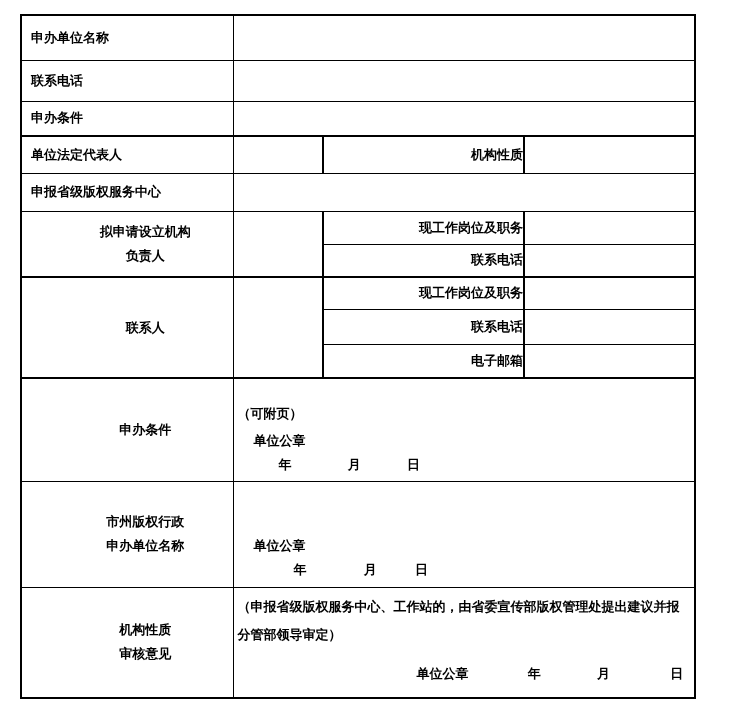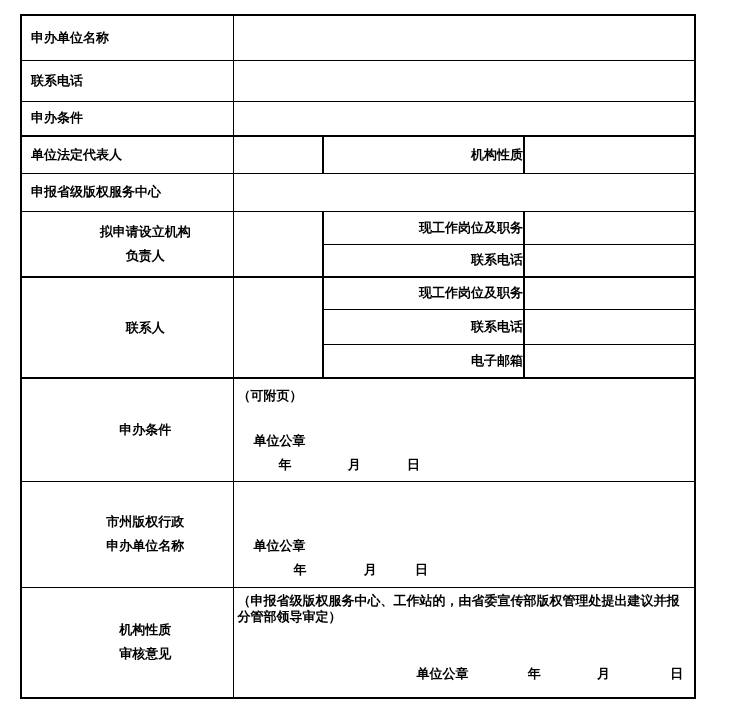--- a/index.html
+++ b/index.html
@@ -17,30 +17,30 @@
     border:1px solid #000;padding:0;vertical-align:middle;
     overflow:hidden;line-height:20px;
   }
   td.lbl{padding-left:9px;text-align:left;}
   td.sub{padding-left:8px;text-align:right;}
   td.ctr{text-align:center;line-height:24px;padding-left:36px;}
   .bt2{border-top:2px solid #000 !important;}
   .bl2{border-left:2px solid #000 !important;}
   td.big{position:relative;}
   .abs{position:absolute;white-space:nowrap;}
-  .note-a{left:4px;top:7px;text-align:center;}
+  .note-a{left:4px;top:25px;text-align:center;}
   .stamp-a{left:20px;top:52px;}
   .ymd-a{left:45px;top:76px;}
   .ymd-a .m{margin-left:53px;}
   .ymd-a .d{margin-left:43px;}
   .stamp-b{left:20px;top:54px;}
   .ymd-b{left:60px;top:78px;}
   .ymd-b .m{margin-left:54px;}
   .ymd-b .d{margin-left:35px;}
-  .para-c{position:absolute;left:4px;top:5px;right:6px;line-height:16px;white-space:normal;}
+  .para-c{position:absolute;left:4px;top:5px;right:6px;line-height:28px;white-space:normal;}
   .stampline-c{left:0;right:0;bottom:13px;}
   .stampline-c .s{margin-left:183px;}
   .stampline-c .y{margin-left:56px;}
   .stampline-c .m{margin-left:53px;}
   .stampline-c .d{margin-left:57px;}
   span{display:inline-block;}
 </style>
 </head>
 <body>
 

